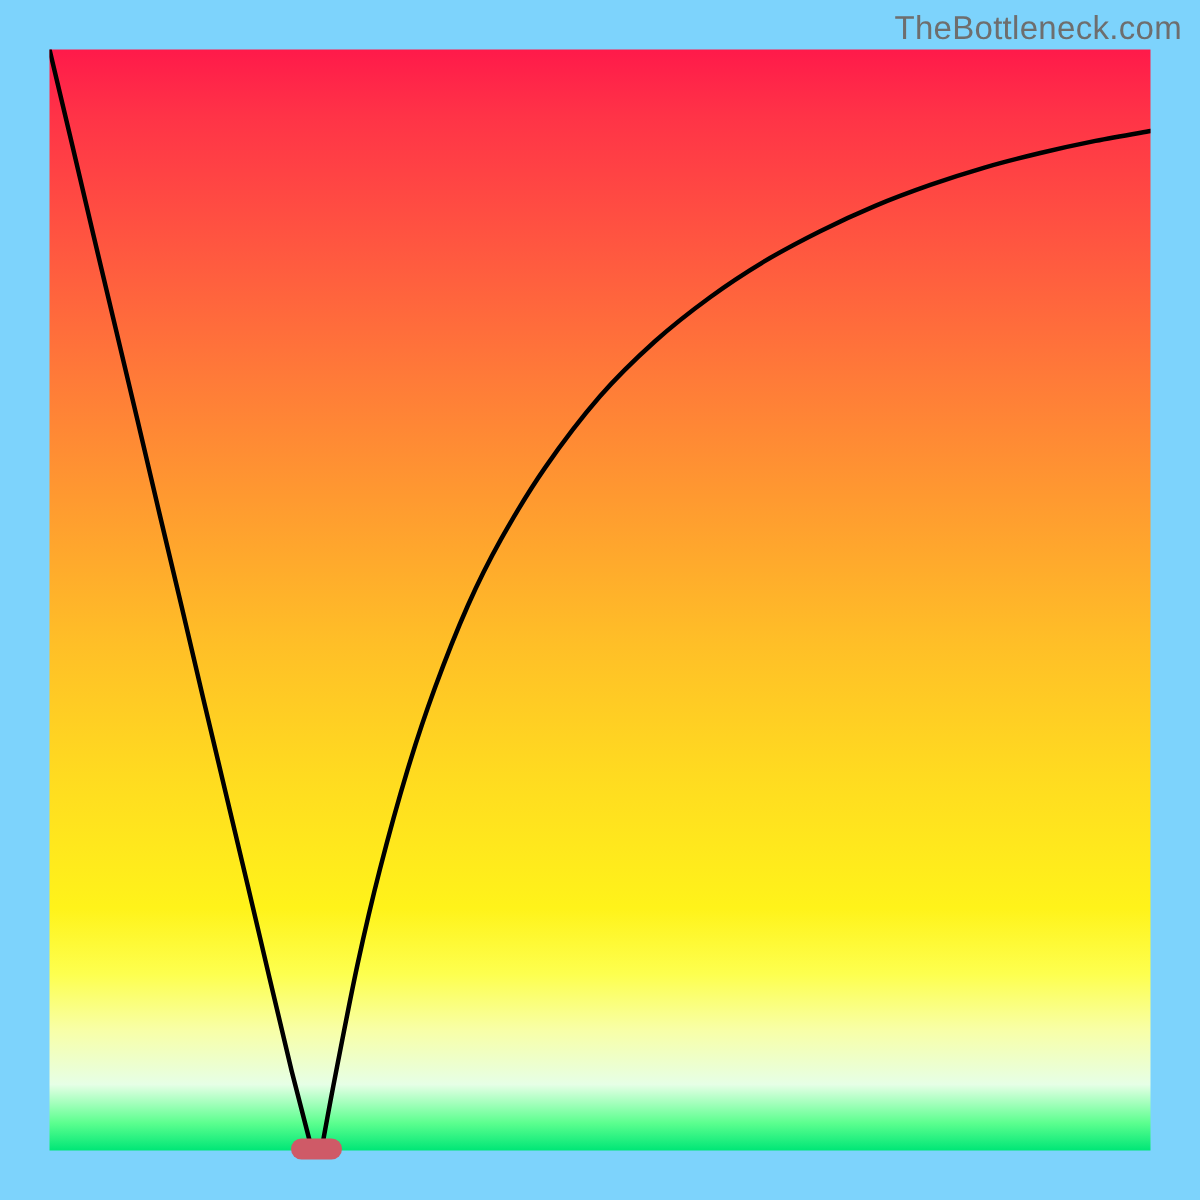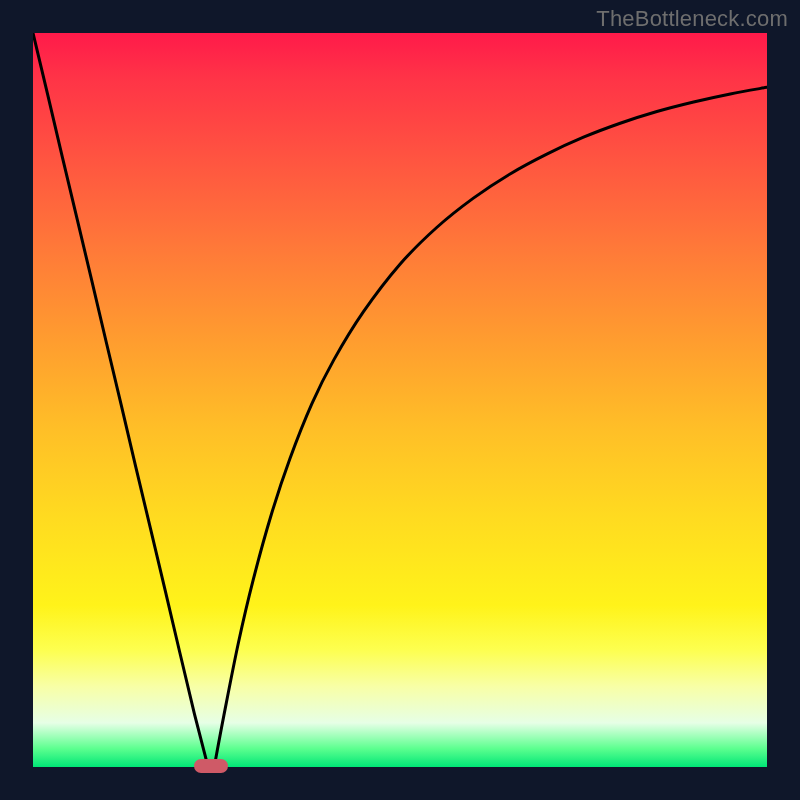--- a/index.html
+++ b/index.html
@@ -8,21 +8,21 @@
     width: 800px;
     height: 800px;
     background: #000;
     overflow: hidden;
     font-family: Arial, Helvetica, sans-serif;
   }
   .frame {
     position: absolute;
     left: 0; top: 0;
     width: 800px; height: 800px;
-    background: #0f172a;
+    background: #7dd3fc;
   }
   .plot-area {
     position: absolute;
     left: 33px;
     top: 33px;
     width: 734px;
     height: 734px;
     background: linear-gradient(to bottom,
       #ff1a4a 0%,
       #ff3347 6%,

